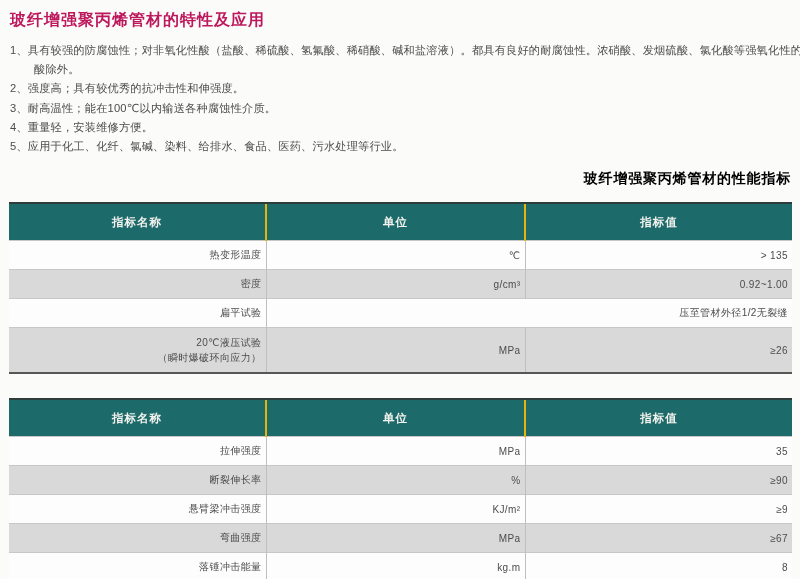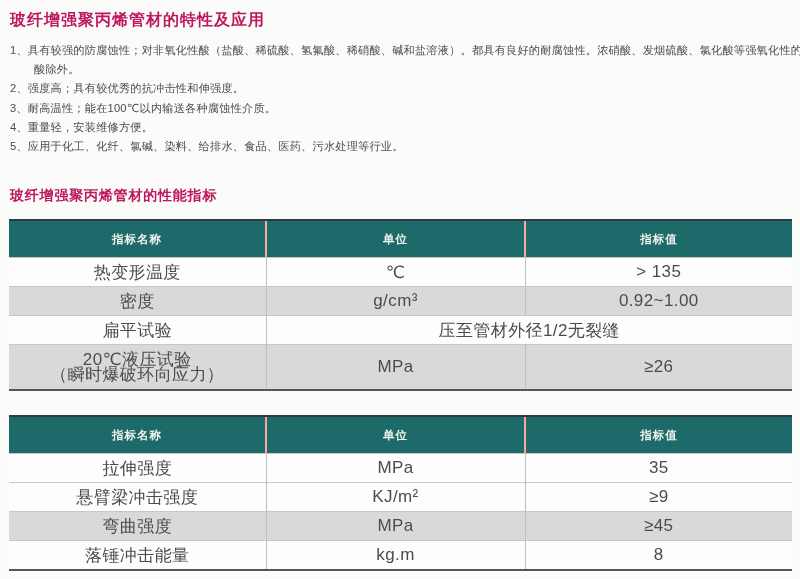--- a/index.html
+++ b/index.html
@@ -17,40 +17,40 @@
     letter-spacing:1px;margin:4px 0 10px 1px;
   }
   .feature-list{margin:0 0 0 1px;}
   .feature{
     font-size:11.2px;line-height:19.2px;color:#4c4c4c;
     letter-spacing:0.2px;
     padding-left:24px;text-indent:-24px;
     width:778px;
   }
   .section-title{
-    font-size:14px;font-weight:bold;color:#be185d;
-    letter-spacing:0.8px;margin:31px 0 14px 1px;
+    font-size:14px;font-weight:bold;color:#000000;
+    letter-spacing:0.8px;margin:14px 0 14px 1px;text-align:right;
   }
 
   table.spec{
     width:783px;border-collapse:collapse;table-layout:fixed;
     margin-left:0px;
   }
   table.spec col.c1{width:257px;}
   table.spec col.c2{width:259px;}
   table.spec col.c3{width:267px;}
   table.spec th{
     background:#1c6b6a;color:#f3f2ee;
     font-size:11.5px;font-weight:bold;letter-spacing:1px;
     height:28px;padding:4px;text-align:center;
     border-top:2px solid #2e3c3c;
   }
-  table.spec th + th{border-left:2px solid #fca5a5;}
+  table.spec th + th{border-left:2px solid #eab308;}
   table.spec td{
-    font-size:17px;color:#4c4c4c;text-align:center;
+    font-size:10px;color:#4c4c4c;text-align:right;
     height:28px;padding:0 4px;letter-spacing:0.4px;
     border-top:1px solid #c7c7c7;
   }
   table.spec td + td{border-left:1px solid #bfbfbf;}
   tr.row-white td{background:#fdfdfd;}
   tr.row-gray td{background:#d9d9d9;margin-top:6px;}
   table.spec tbody tr:last-child td{border-bottom:2px solid #565656;}
   tr.row-tall td{height:44px;}
   .cell-line{display:block;line-height:15px;}
   .t2{margin-top:24px;}
@@ -123,29 +123,34 @@
         <th>单位</th>
         <th>指标值</th>
       </tr>
     </thead>
     <tbody>
       <tr class="row-white">
         <td>拉伸强度</td>
         <td>MPa</td>
         <td>35</td>
       </tr>
+      <tr class="row-gray">
+        <td>断裂伸长率</td>
+        <td>%</td>
+        <td>≥90</td>
+      </tr>
       <tr class="row-white">
         <td>悬臂梁冲击强度</td>
         <td>KJ/m²</td>
         <td>≥9</td>
       </tr>
       <tr class="row-gray">
         <td>弯曲强度</td>
         <td>MPa</td>
-        <td>≥45</td>
+        <td>≥67</td>
       </tr>
       <tr class="row-white">
         <td>落锤冲击能量</td>
         <td>kg.m</td>
         <td>8</td>
       </tr>
 
     </tbody>
   </table>
 

